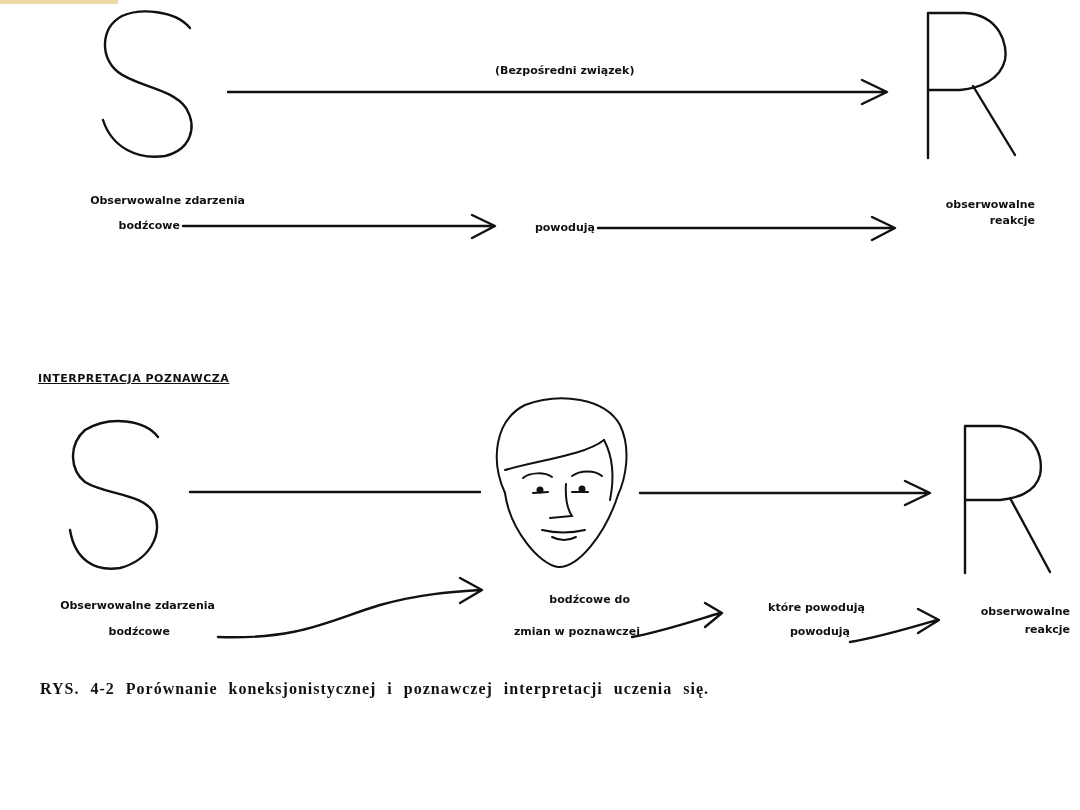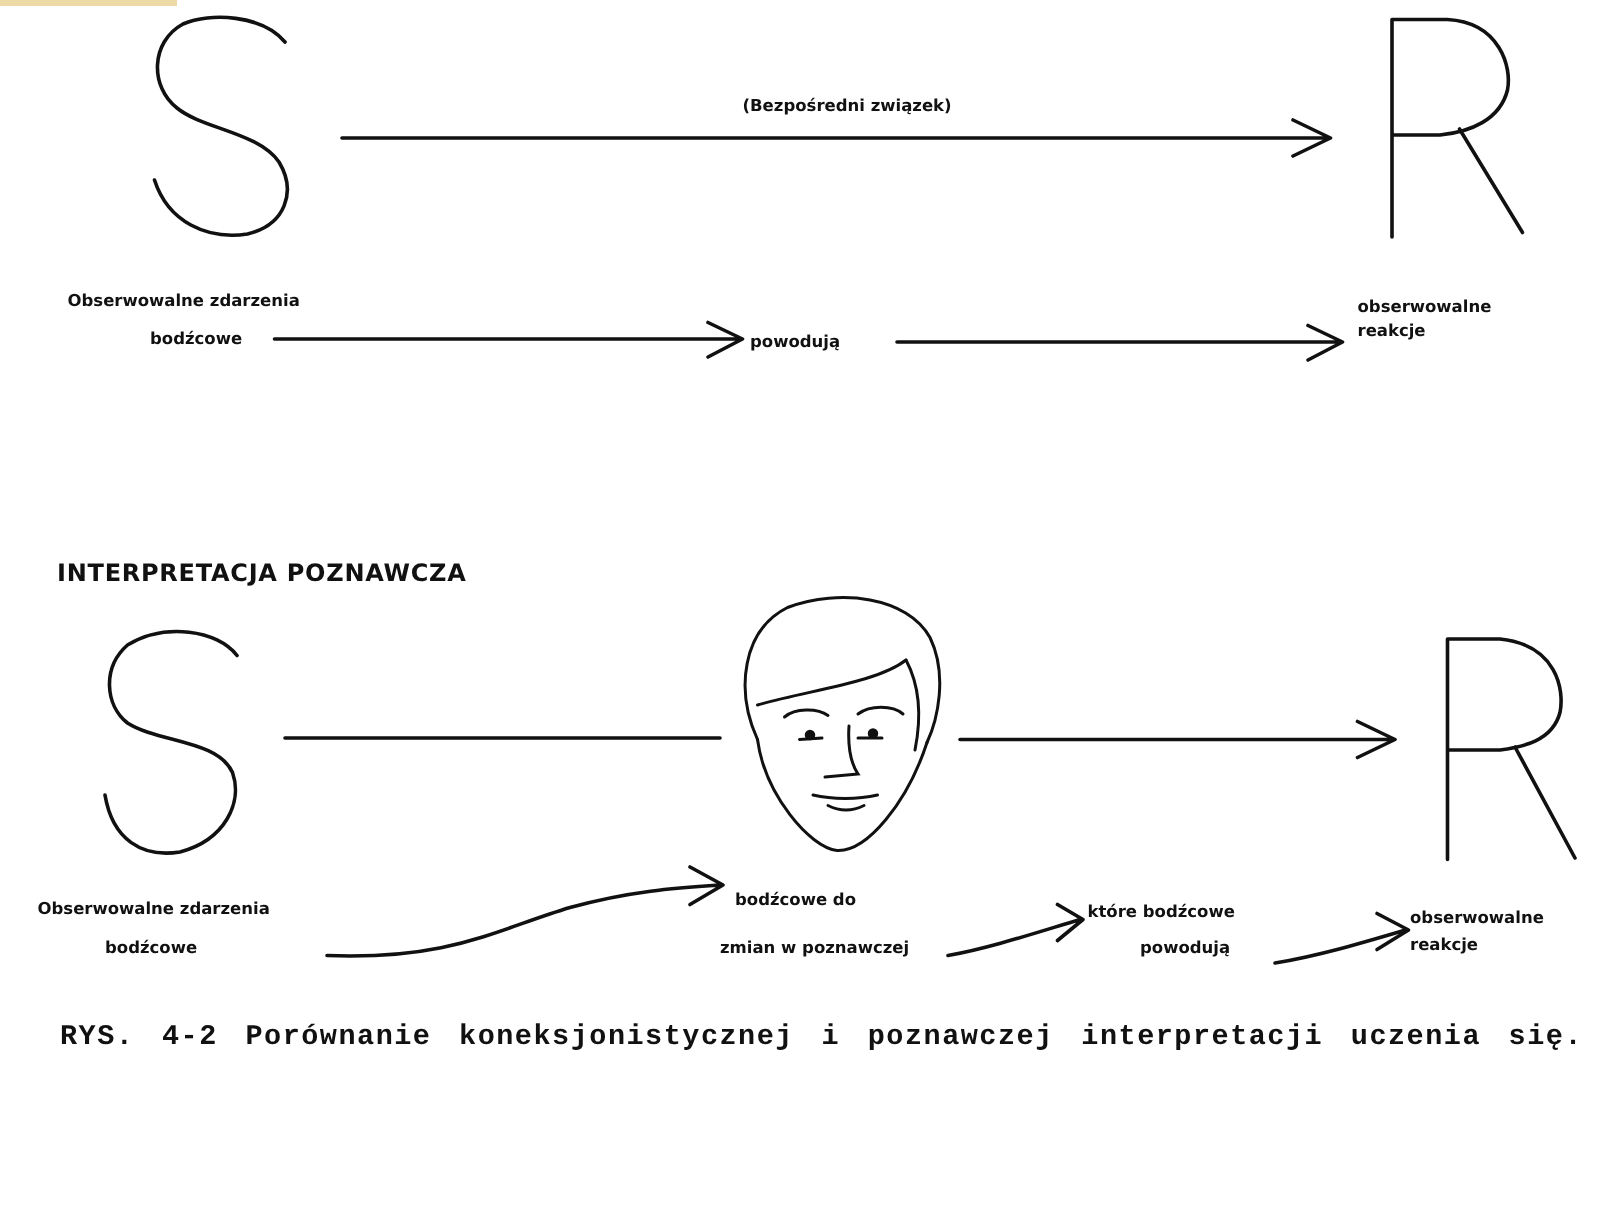--- a/index.html
+++ b/index.html
@@ -1,22 +1,22 @@
 <!DOCTYPE html>
 <html><head>
 <meta charset="utf-8">
 <style>
   html, body { margin:0; padding:0; background:#ffffff; }
   body { width:1080px; height:810px; position:relative; overflow:hidden;
          font-family:"DejaVu Sans", sans-serif; color:#111; }
   .strip { position:absolute; left:0; top:0; width:118px; height:4px; background:#ecd9a6; }
   svg.diagram { position:absolute; left:0; top:0; }
-  .lbl { position:absolute; font-size:11px; font-weight:bold; line-height:16px; text-align:left; color:#111; white-space:nowrap; }
-  .hdr { position:absolute; font-size:16px; font-weight:bold; letter-spacing:0.5px; color:#111; }
-  .caption { position:absolute; left:40px; top:680px; font-family:Liberation Mono, monospace; font-size:19px; font-weight:bold; letter-spacing:1px; word-spacing:6px; color:#111; white-space:nowrap; }
+  .lbl { position:absolute; font-size:11px; font-weight:bold; line-height:16px; text-align:right; color:#111; white-space:nowrap; }
+  .hdr { position:absolute; font-size:11px; font-weight:bold; letter-spacing:0.5px; color:#111;text-decoration:underline; }
+  .caption { position:absolute; left:40px; top:680px; font-family:Liberation Serif, serif; font-size:16px; font-weight:bold; letter-spacing:1px; word-spacing:6px; color:#111; white-space:nowrap; }
 </style>
 </head>
 <body>
 
 <div class="strip"></div>
 
 <svg class="diagram" width="1080" height="810" viewBox="0 0 1080 810">
   <g fill="none" stroke="#111" stroke-width="2.4" stroke-linecap="round" stroke-linejoin="round">
 
     <path d="M190,28 C175,10 140,8 122,16 C100,28 100,58 118,72 C135,86 172,88 186,108 C198,128 190,150 165,156 C138,160 112,148 103,120"></path>
@@ -63,18 +63,18 @@
 <div class="lbl" style="left:500px;top:220px;width:95px;">powodują</div>
 <div class="lbl" style="left:905px;top:197px;width:130px;">obserwowalne</div>
 <div class="lbl" style="left:905px;top:213px;width:130px;">reakcje</div>
 
 <div class="hdr" style="left:38px;top:372px;">INTERPRETACJA POZNAWCZA</div>
 
 <div class="lbl" style="left:25px;top:598px;width:190px;">Obserwowalne zdarzenia</div>
 <div class="lbl" style="left:70px;top:624px;width:100px;">bodźcowe</div>
 <div class="lbl" style="left:490px;top:592px;width:140px;">bodźcowe do</div>
 <div class="lbl" style="left:480px;top:624px;width:160px;">zmian w poznawczej</div>
-<div class="lbl" style="left:725px;top:600px;width:140px;">które bodźcowe</div>
+<div class="lbl" style="left:725px;top:600px;width:140px;">które powodują</div>
 <div class="lbl" style="left:760px;top:624px;width:90px;">powodują</div>
 <div class="lbl" style="left:940px;top:604px;width:130px;">obserwowalne</div>
 <div class="lbl" style="left:940px;top:622px;width:130px;">reakcje</div>
 
 <div class="caption">RYS. 4-2 Porównanie koneksjonistycznej i poznawczej interpretacji uczenia się.</div>
 
 </body></html>

